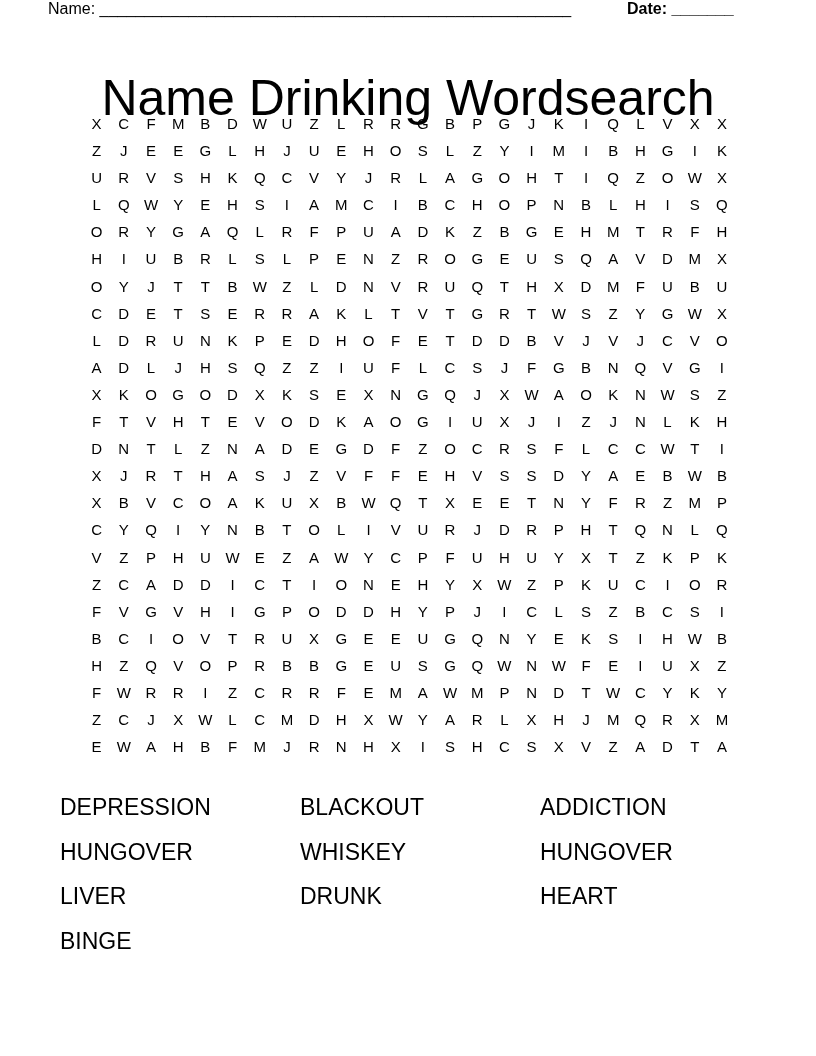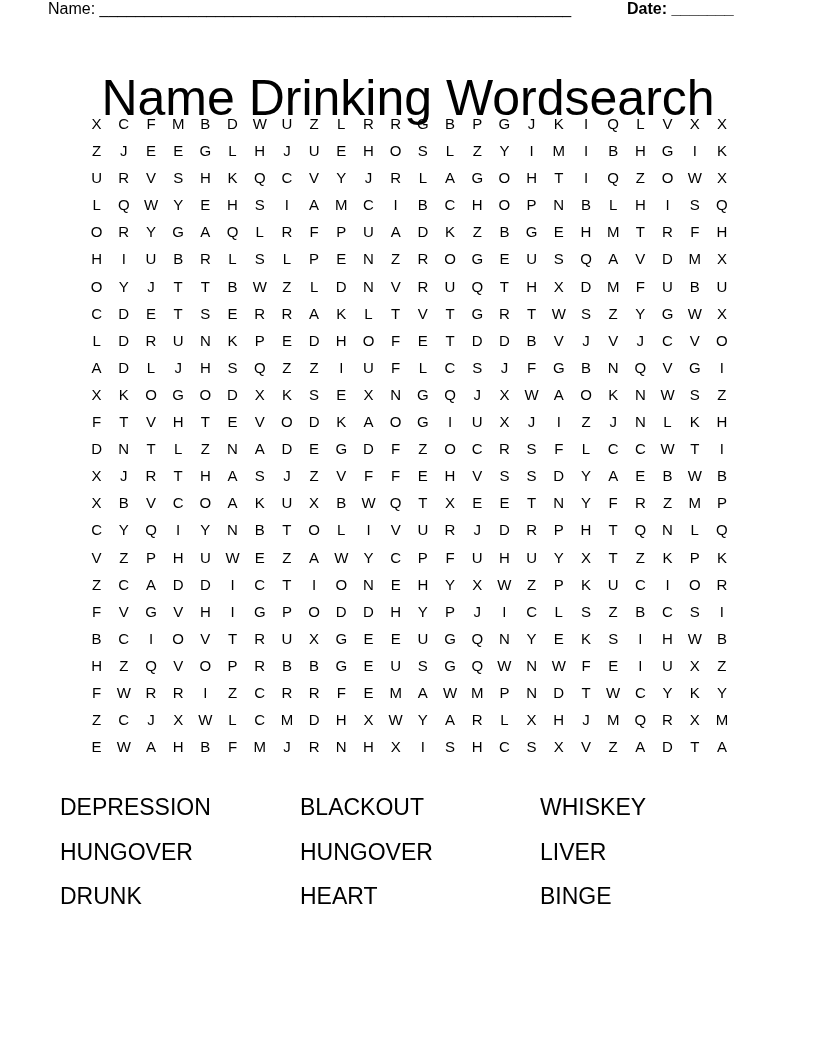--- a/index.html
+++ b/index.html
@@ -619,20 +619,21 @@
     <div class="cell">Z</div>
     <div class="cell">A</div>
     <div class="cell">D</div>
     <div class="cell">T</div>
     <div class="cell">A</div>
   </div>
 
 <div class="words" id="words">
     <div class="word">DEPRESSION</div>
     <div class="word">BLACKOUT</div>
+    <div class="word">ADDICTION</div>
+    <div class="word">HUNGOVER</div>
     <div class="word">WHISKEY</div>
-    <div class="word">HUNGOVER</div>
     <div class="word">HUNGOVER</div>
     <div class="word">LIVER</div>
     <div class="word">DRUNK</div>
     <div class="word">HEART</div>
     <div class="word">BINGE</div>
   </div>
 
 </body></html>

